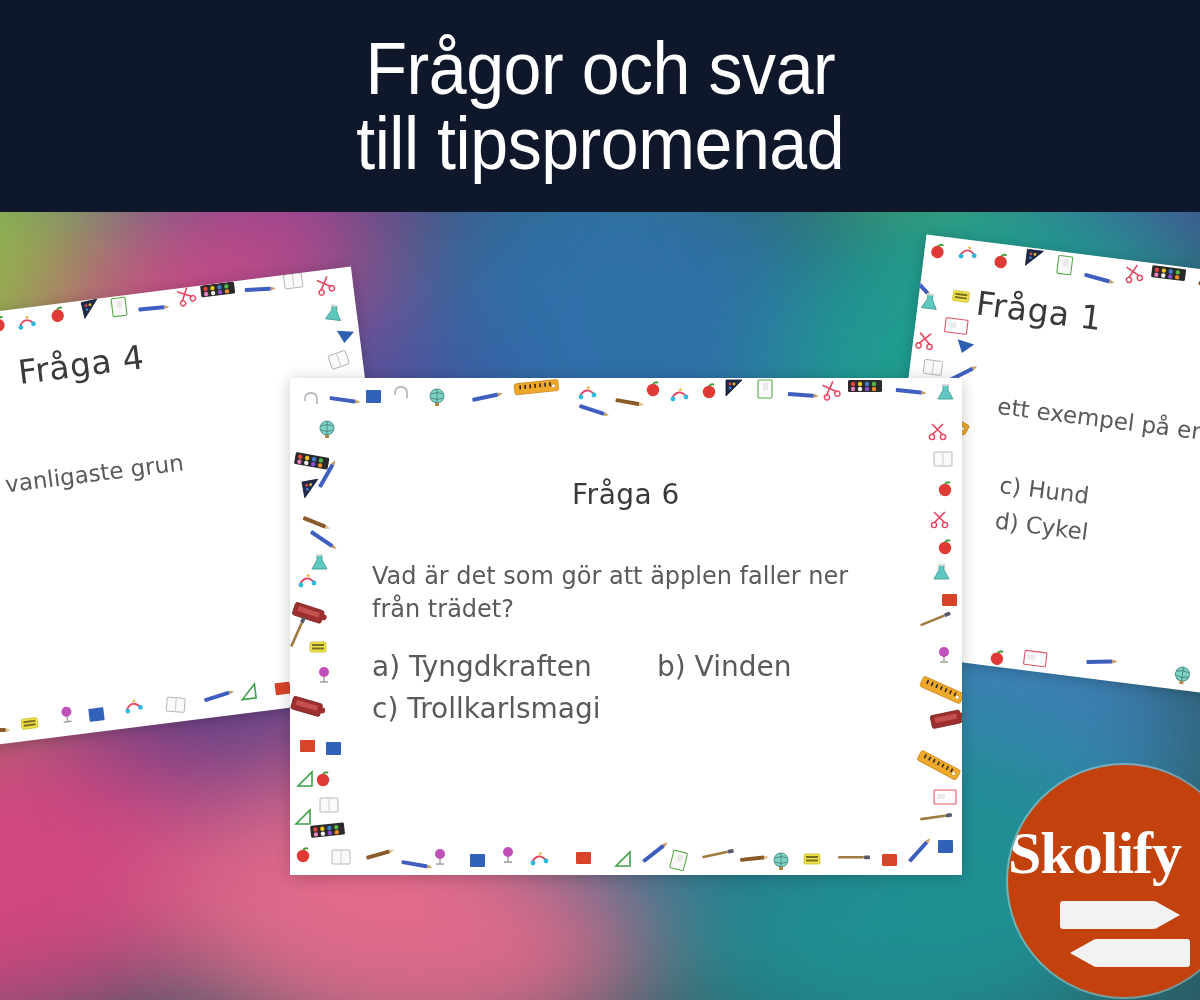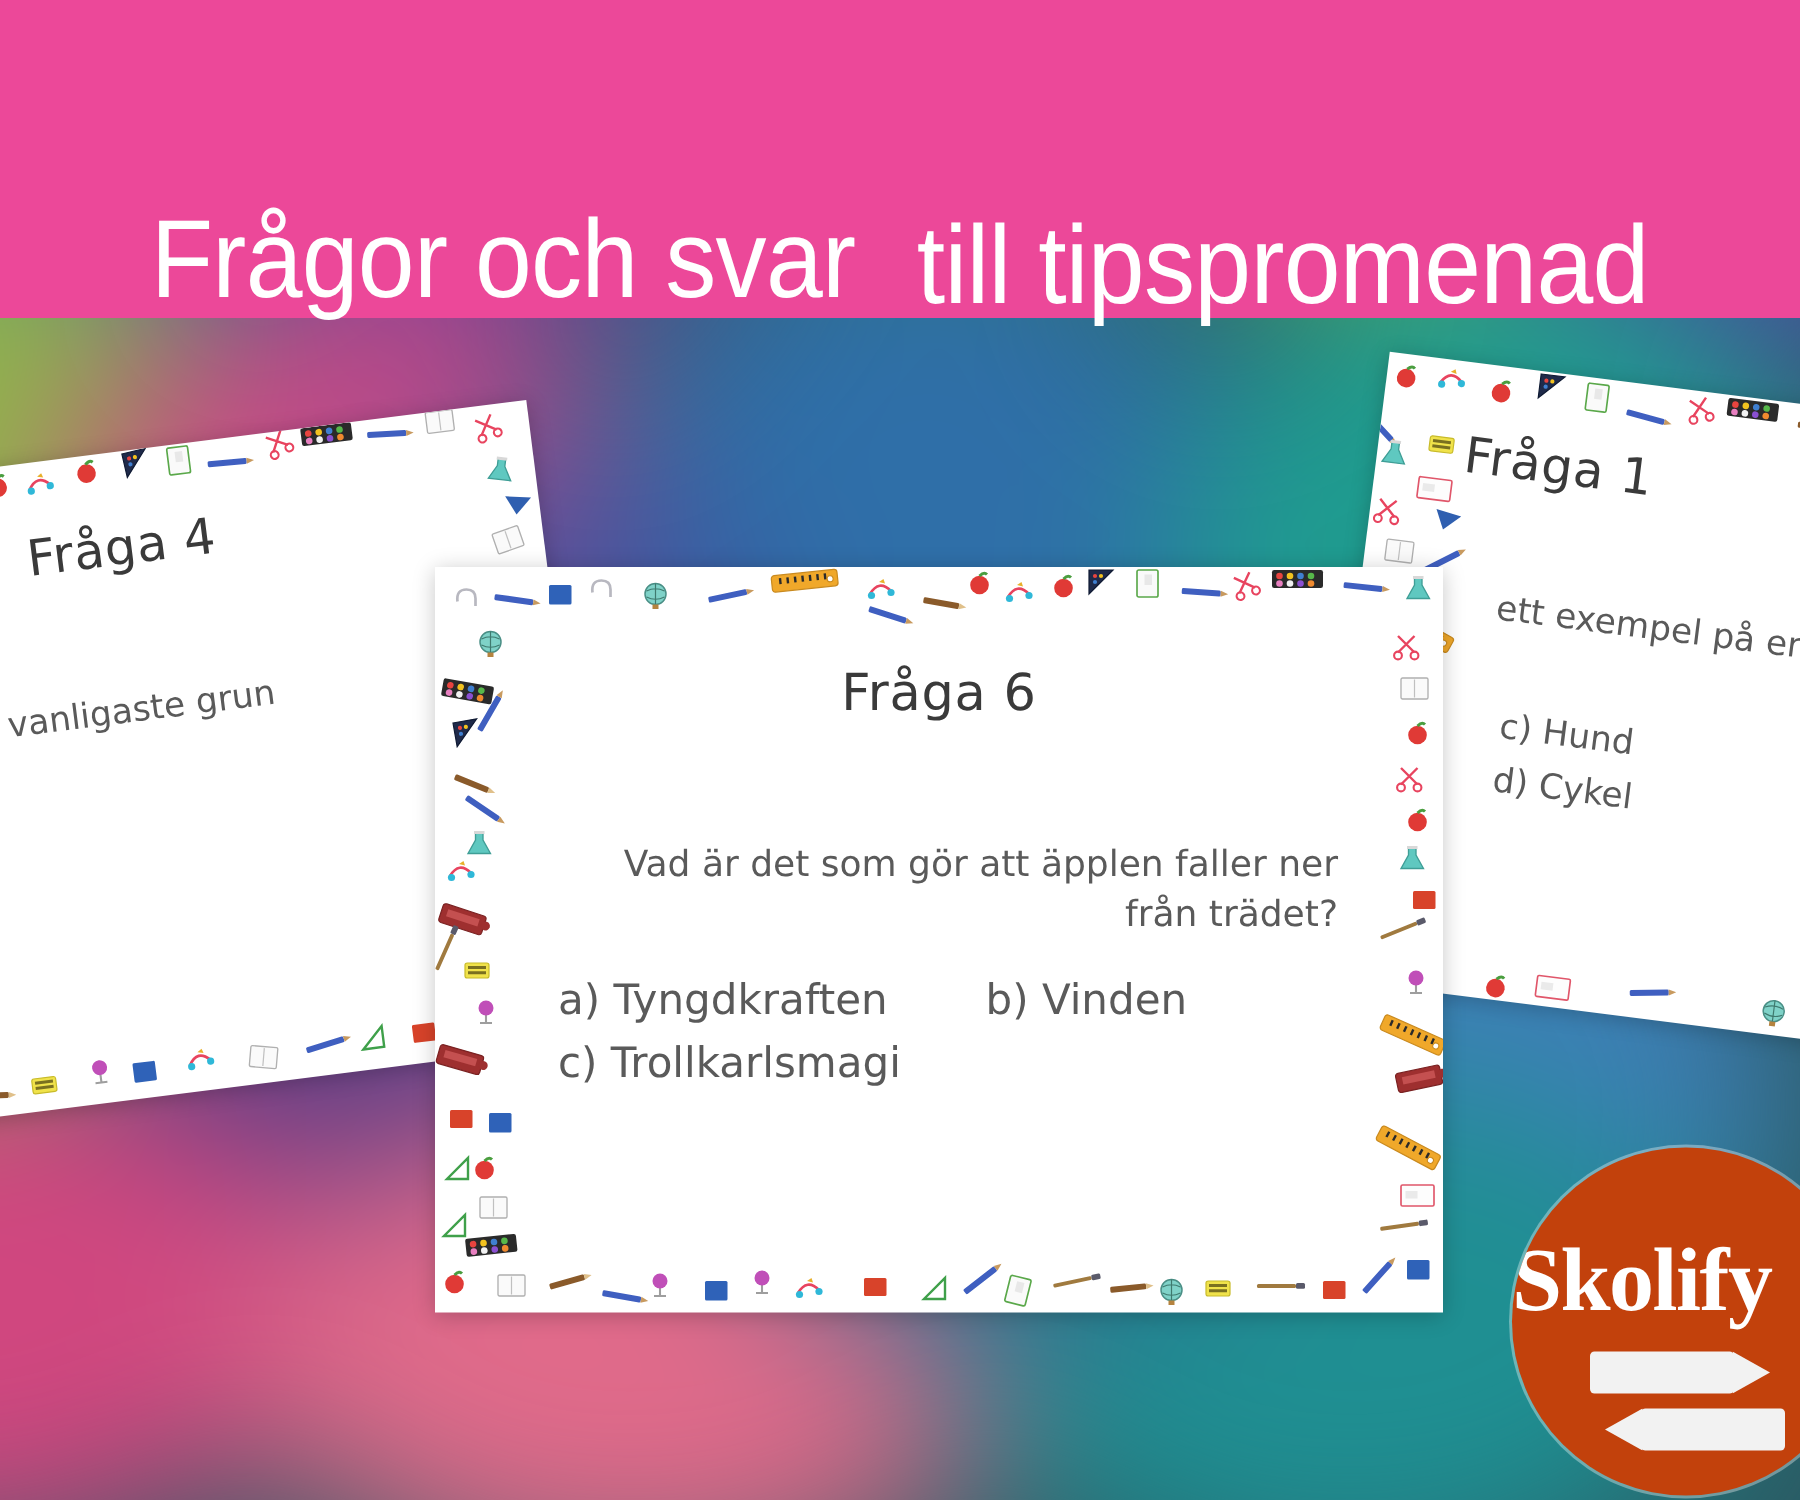--- a/index.html
+++ b/index.html
@@ -9,22 +9,22 @@
   }
   #stage{position:absolute;inset:0;width:1200px;height:1000px;overflow:hidden;}
 
   
   .bg{position:absolute;inset:-120px;filter:blur(58px);}
   .blob{position:absolute;border-radius:50%;}
 
   
   .banner{
     position:absolute;left:0;top:0;width:1200px;height:212px;
-    background:#ec4899;z-index:40;
-    display:flex;flex-direction:row;align-items:flex-end;justify-content:center;
+    background:#0f172a;z-index:40;
+    display:flex;flex-direction:column;align-items:center;justify-content:center;
   }
   .banner-line{
     color:#ffffff;font-family:"Liberation Sans",sans-serif;
     font-weight:400;font-size:74px;line-height:0.96;letter-spacing:-0.5px;
     transform:scaleX(0.92);transform-origin:center;white-space:nowrap;
   }
   .banner-line.l1{margin-bottom:4px;}
 
   
   .card{
@@ -41,24 +41,24 @@
     font-family:"DejaVu Sans",sans-serif;font-weight:400;
     color:#3a3a3a;text-align:center;
   }
   .q-body{font-family:"DejaVu Sans",sans-serif;color:#5a5a5a;}
   .opt{font-family:"DejaVu Sans",sans-serif;color:#5a5a5a;white-space:nowrap;}
 
   
   #card-center{
     left:290px;top:378px;width:672px;height:497px;z-index:30;
   }
-  #card-center .q-title{font-size:34px;margin-top:64px;letter-spacing:0.5px;}
+  #card-center .q-title{font-size:28px;margin-top:100px;letter-spacing:0.5px;}
   #card-center .q-body{
     position:absolute;left:82px;top:182px;width:520px;
-    font-size:24px;line-height:1.38;text-align:right;
+    font-size:24px;line-height:1.38;
   }
   #card-center .opts{
     position:absolute;left:82px;top:272px;width:520px;
     display:grid;grid-template-columns:285px 1fr;row-gap:9px;
   }
   #card-center .opt{font-size:28px;}
 
   
   #card-left{
     left:-180px;top:300px;width:560px;height:430px;z-index:20;

